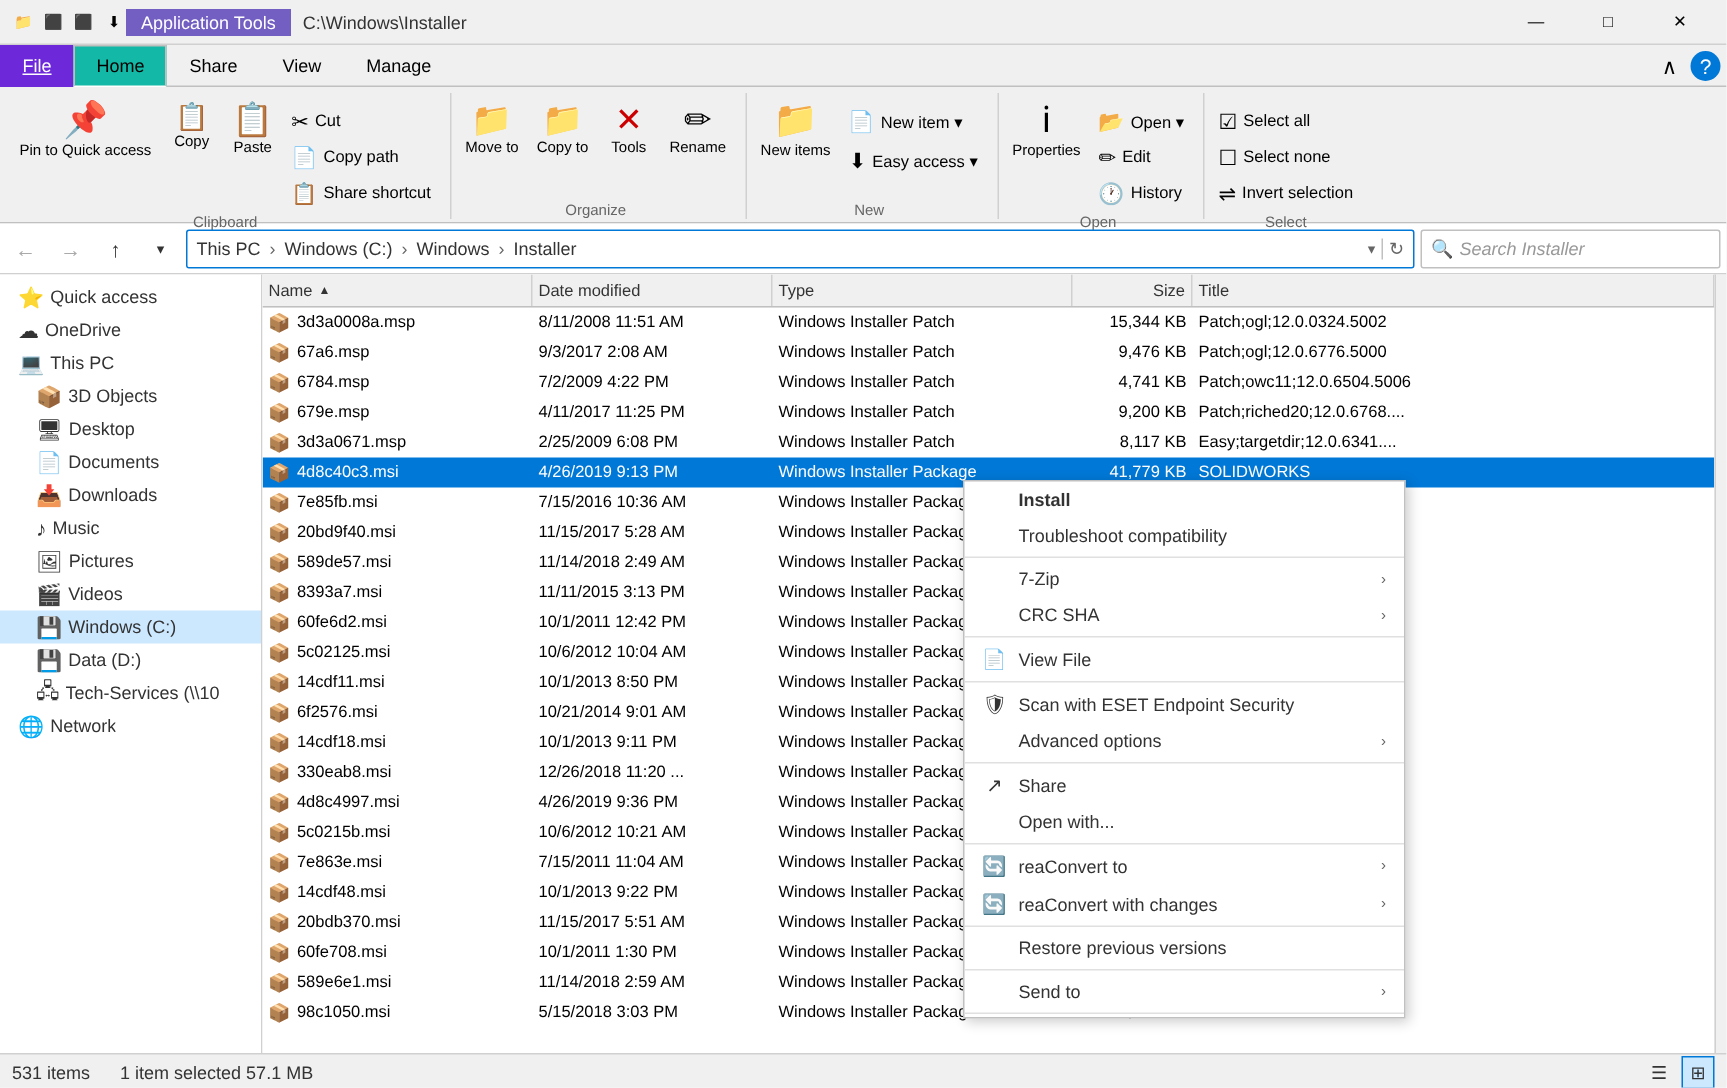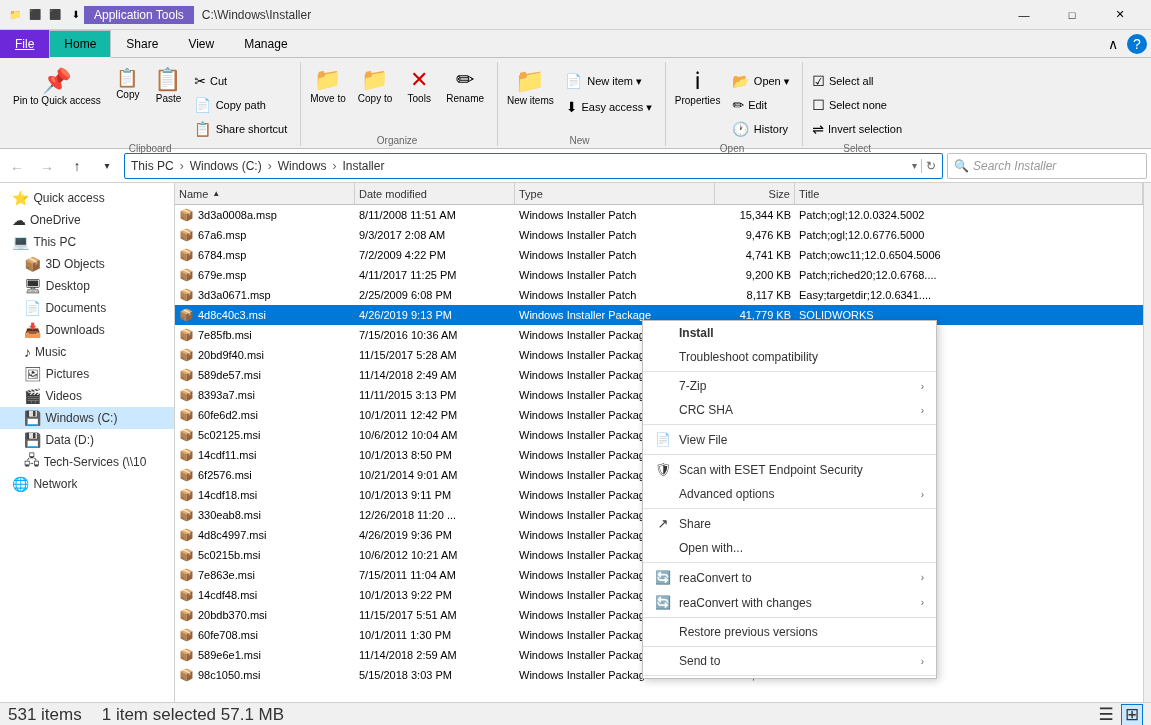--- a/index.html
+++ b/index.html
@@ -203,21 +203,21 @@
     .file-icon { font-size: 12px; flex-shrink: 0; }
 
     
     .status-bar {
       height: 24px;
       background: #f0f0f0;
       border-top: 1px solid #d0d0d0;
       display: flex;
       align-items: center;
       padding: 0 8px;
-      font-size: 17px;
+      font-size: 12px;
       color: #333;
       gap: 20px;
     }
     .status-right { margin-left: auto; display: flex; gap: 4px; }
     .view-btn { width: 22px; height: 22px; display: flex; align-items: center; justify-content: center; cursor: pointer; border: 1px solid transparent; }
     .view-btn.active { background: #cce8ff; border-color: #0078d7; }
 
     
     .context-menu {
       position: absolute;

